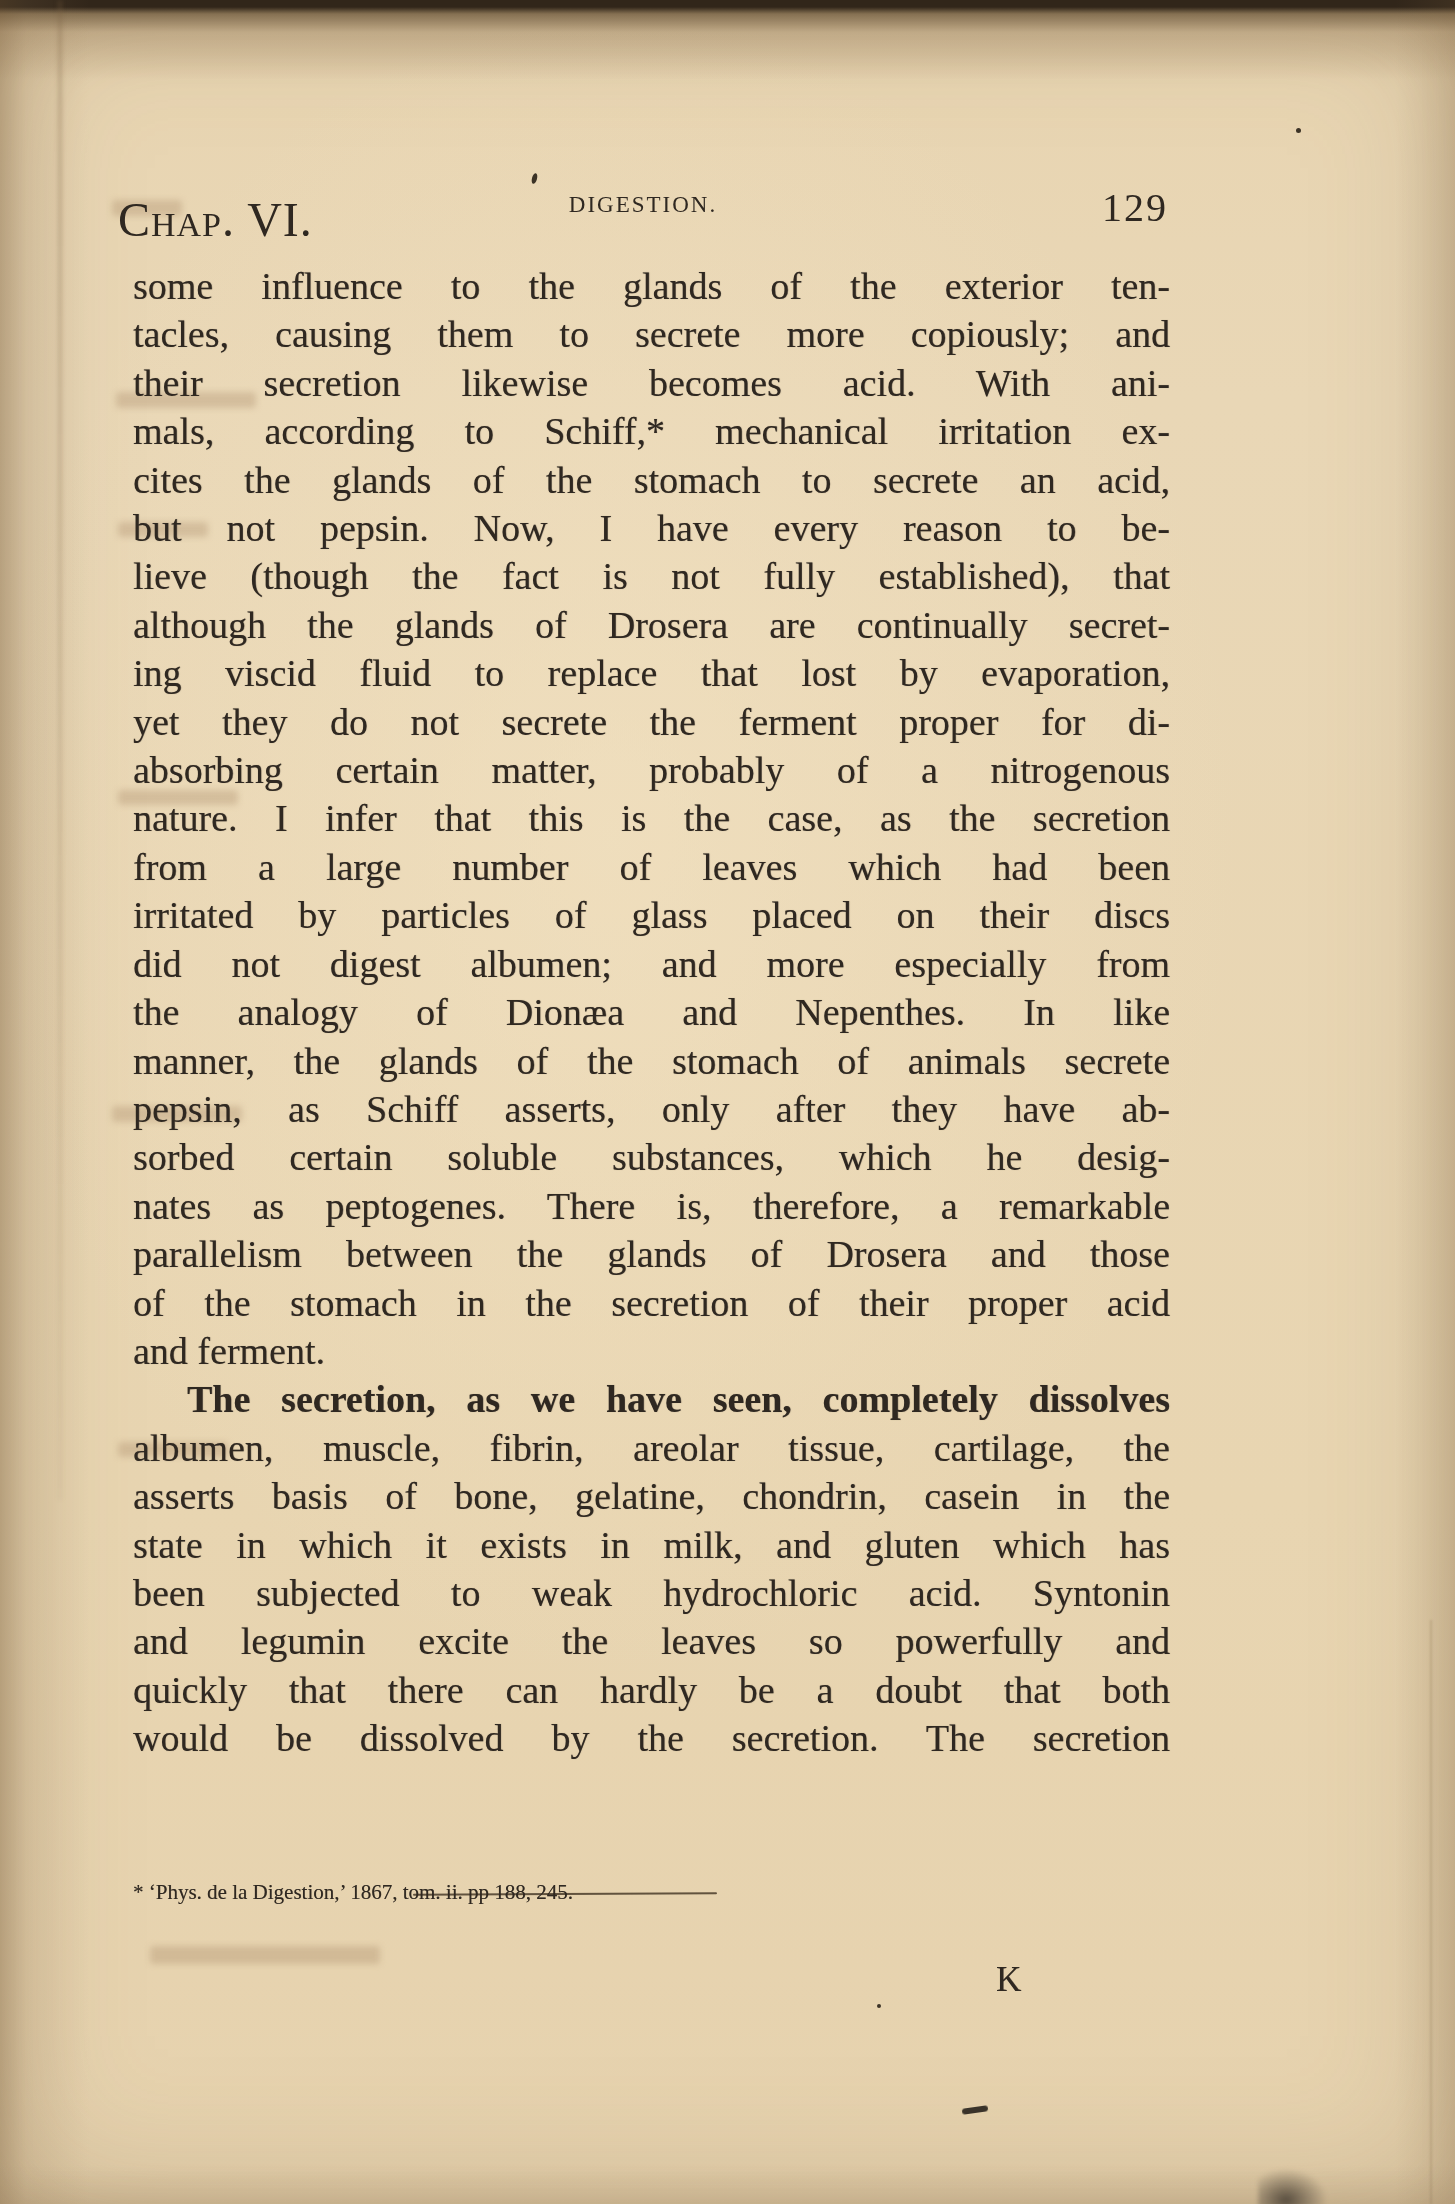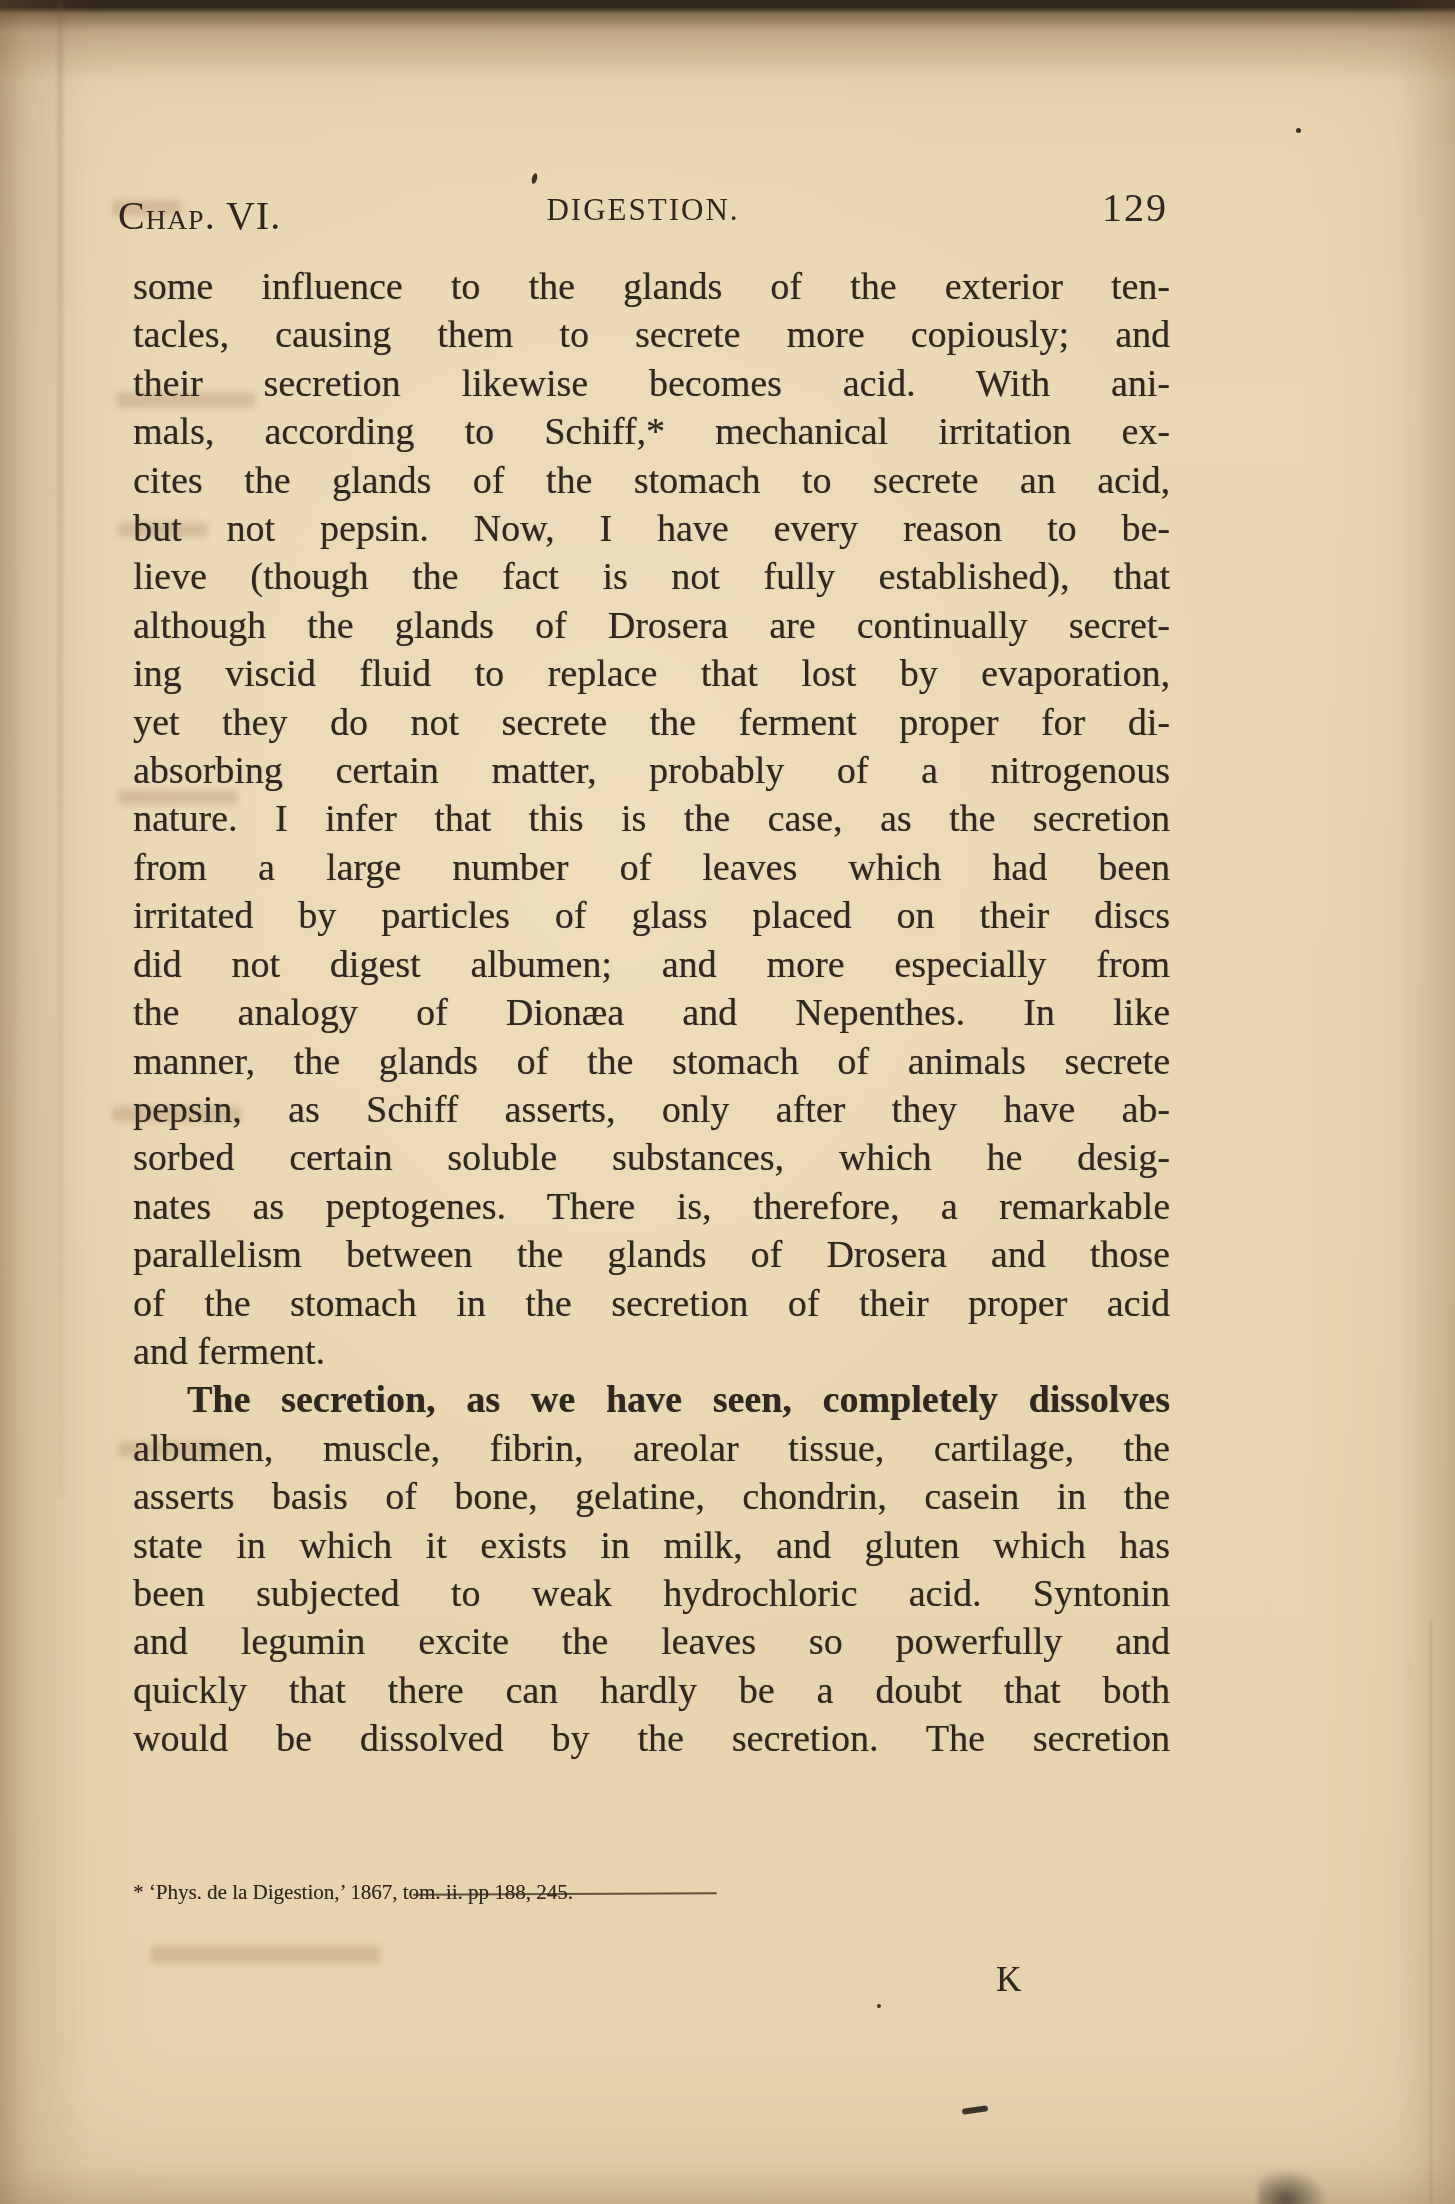--- a/index.html
+++ b/index.html
@@ -27,22 +27,22 @@
     background:linear-gradient(180deg,rgba(118,92,62,0.30),rgba(118,92,62,0.05));filter:blur(2px);}
   .edge-line{position:absolute;left:1430px;top:1620px;width:2px;height:584px;pointer-events:none;
     background:rgba(105,80,52,0.18);filter:blur(1px);}
   .corner-smudge{position:absolute;left:1258px;top:2168px;width:70px;height:40px;pointer-events:none;
     background:radial-gradient(ellipse at 40% 80%,rgba(62,54,44,0.8),rgba(62,54,44,0) 70%);filter:blur(2px);}
   .speck{position:absolute;background:#3c3326;border-radius:50%;pointer-events:none;}
   .ghost{position:absolute;background:rgba(165,135,98,0.32);filter:blur(3px);border-radius:4px;pointer-events:none;}
 
   
   .running-head{position:absolute;left:118px;top:190px;width:1050px;height:40px;}
-  .rh-chapter{position:absolute;left:0;top:2px;font-variant:small-caps;font-size:40px;letter-spacing:1px;}
-  .rh-title{position:absolute;left:0;right:0;text-align:center;top:2px;font-size:31px;letter-spacing:2px;}
+  .rh-chapter{position:absolute;left:0;top:2px;font-variant:small-caps;font-size:48px;letter-spacing:1px;}
+  .rh-title{position:absolute;left:0;right:0;text-align:center;top:2px;font-size:23px;letter-spacing:2px;}
   .rh-page{position:absolute;right:0;top:-6px;font-size:40px;letter-spacing:2px;}
 
   
   .text-block{position:absolute;left:133px;top:262px;width:1037px;font-size:38px;line-height:48.4px;
     text-shadow:0.4px 0.4px 0.7px rgba(47,40,33,0.5);}
   .line{text-align:justify;text-align-last:justify;white-space:normal;}
   .line.short{text-align-last:left;}
   .line.indent{text-indent:54px;font-weight:bold;}
 
   

